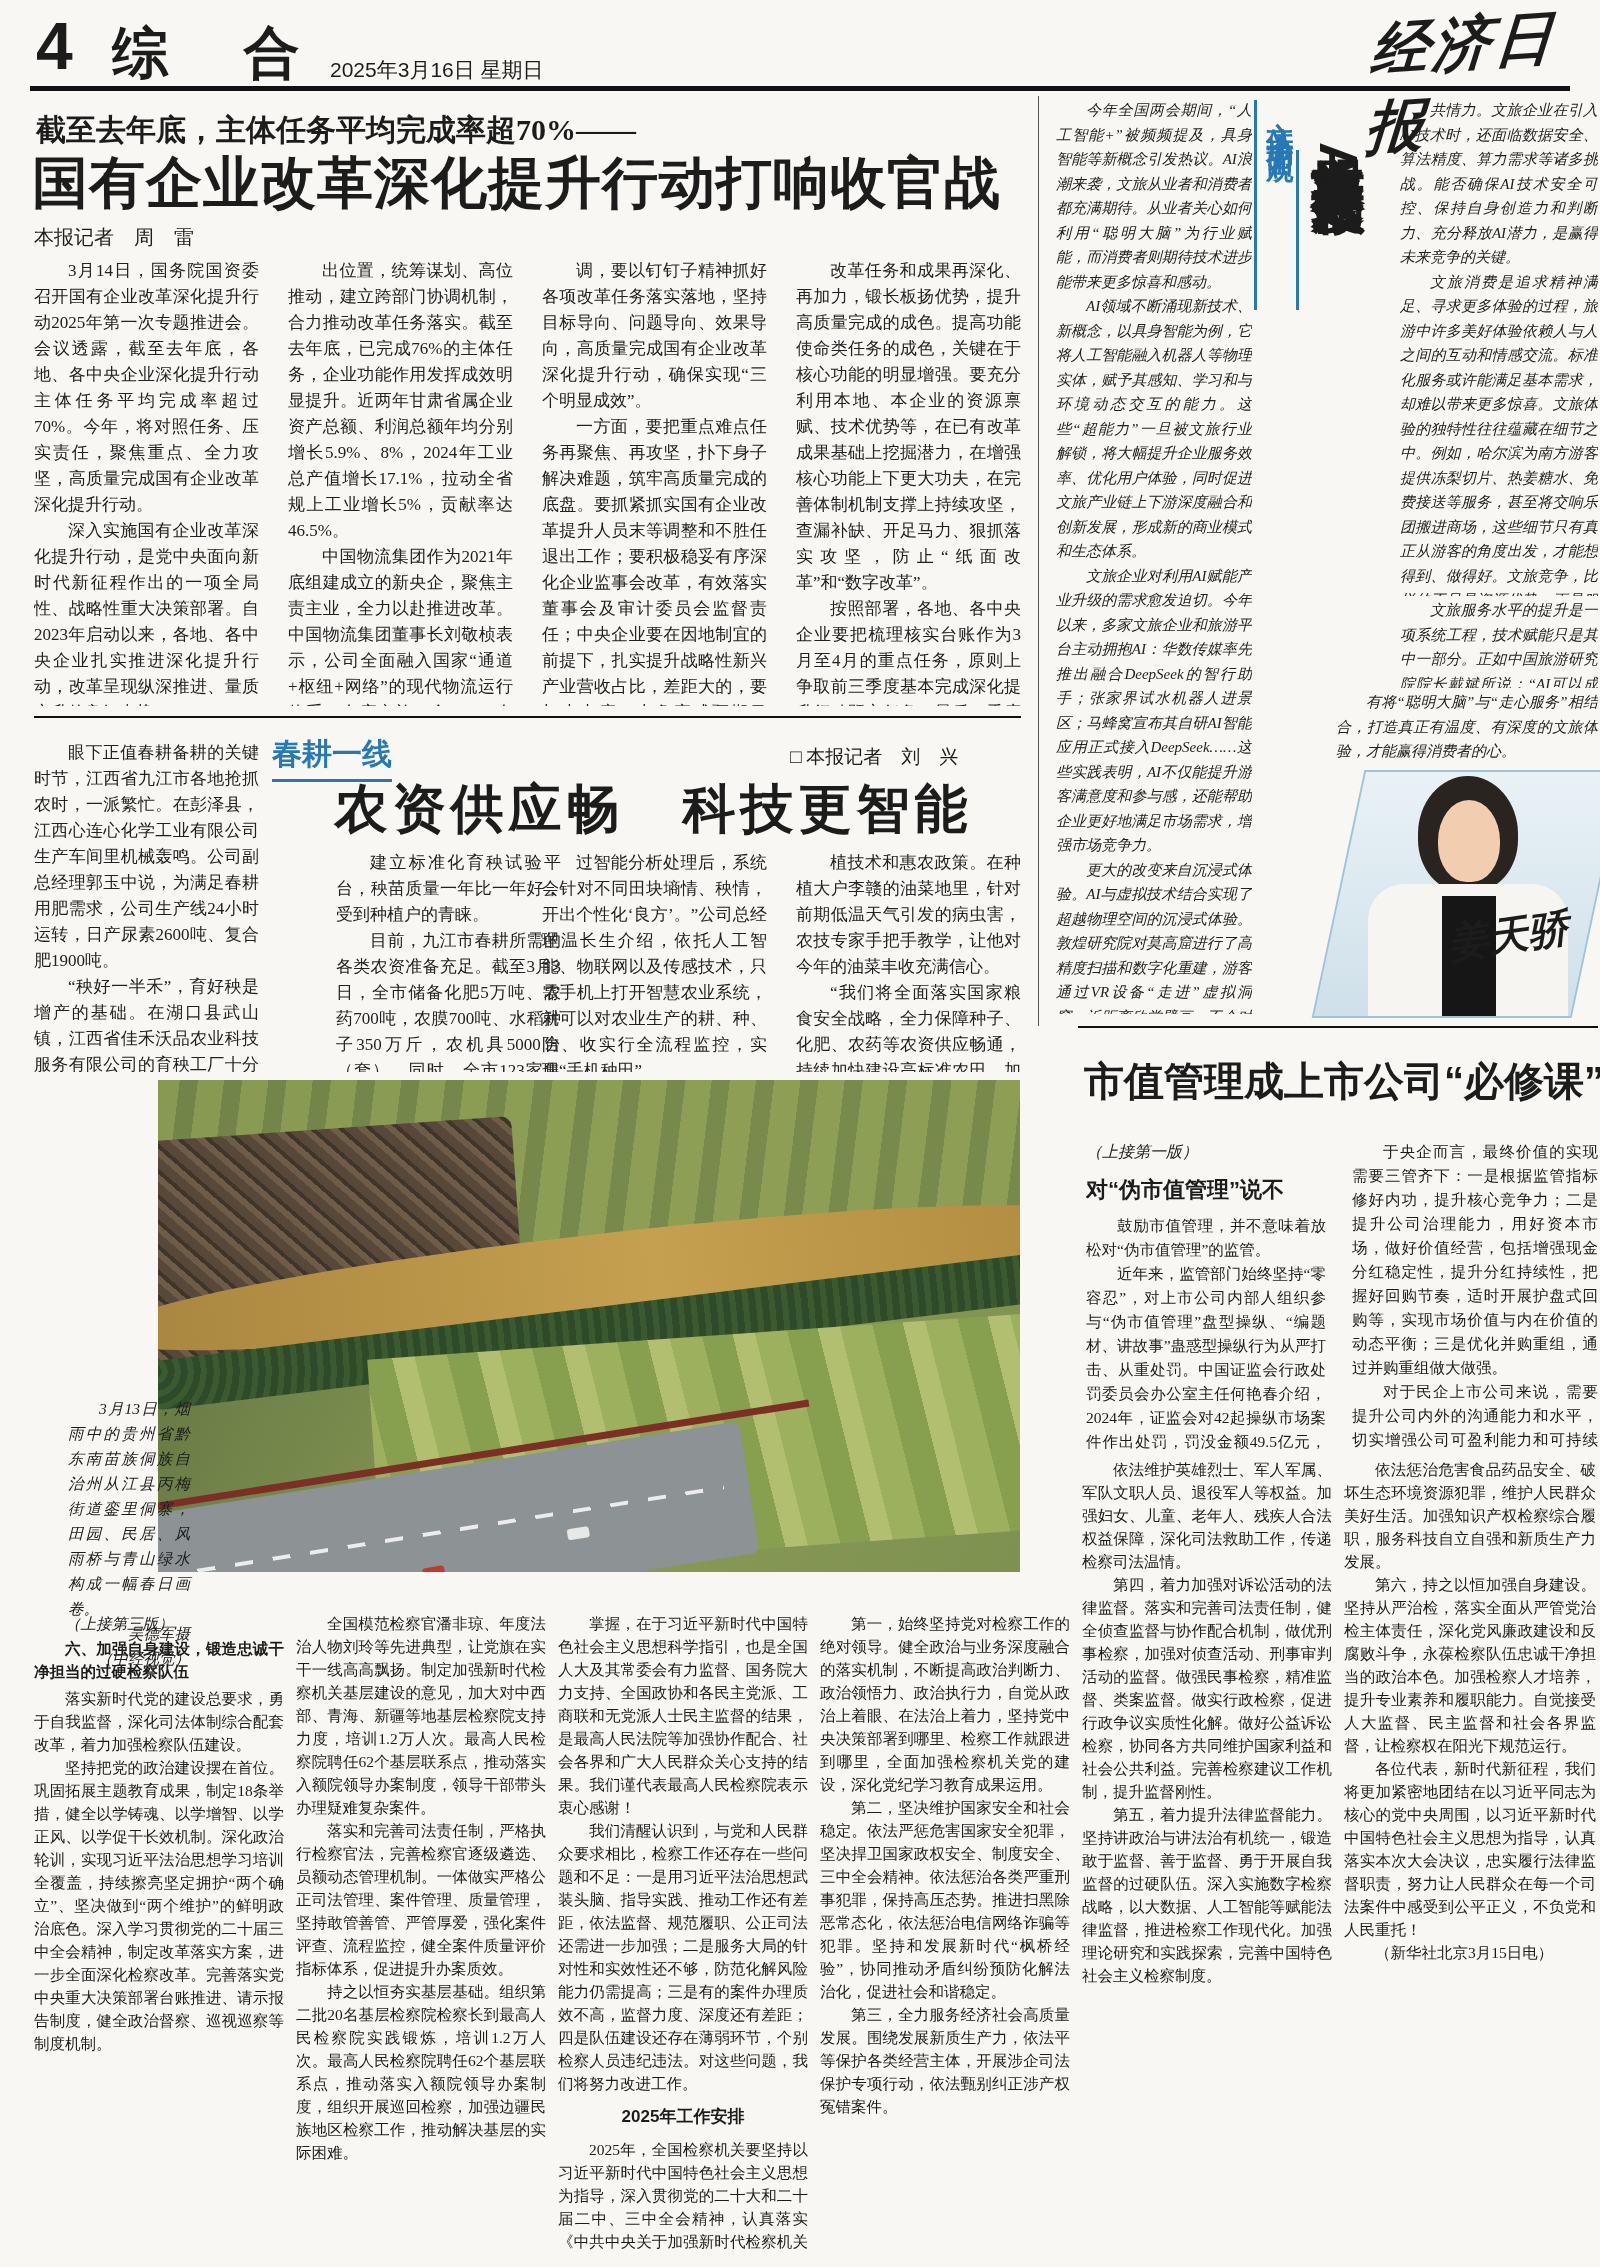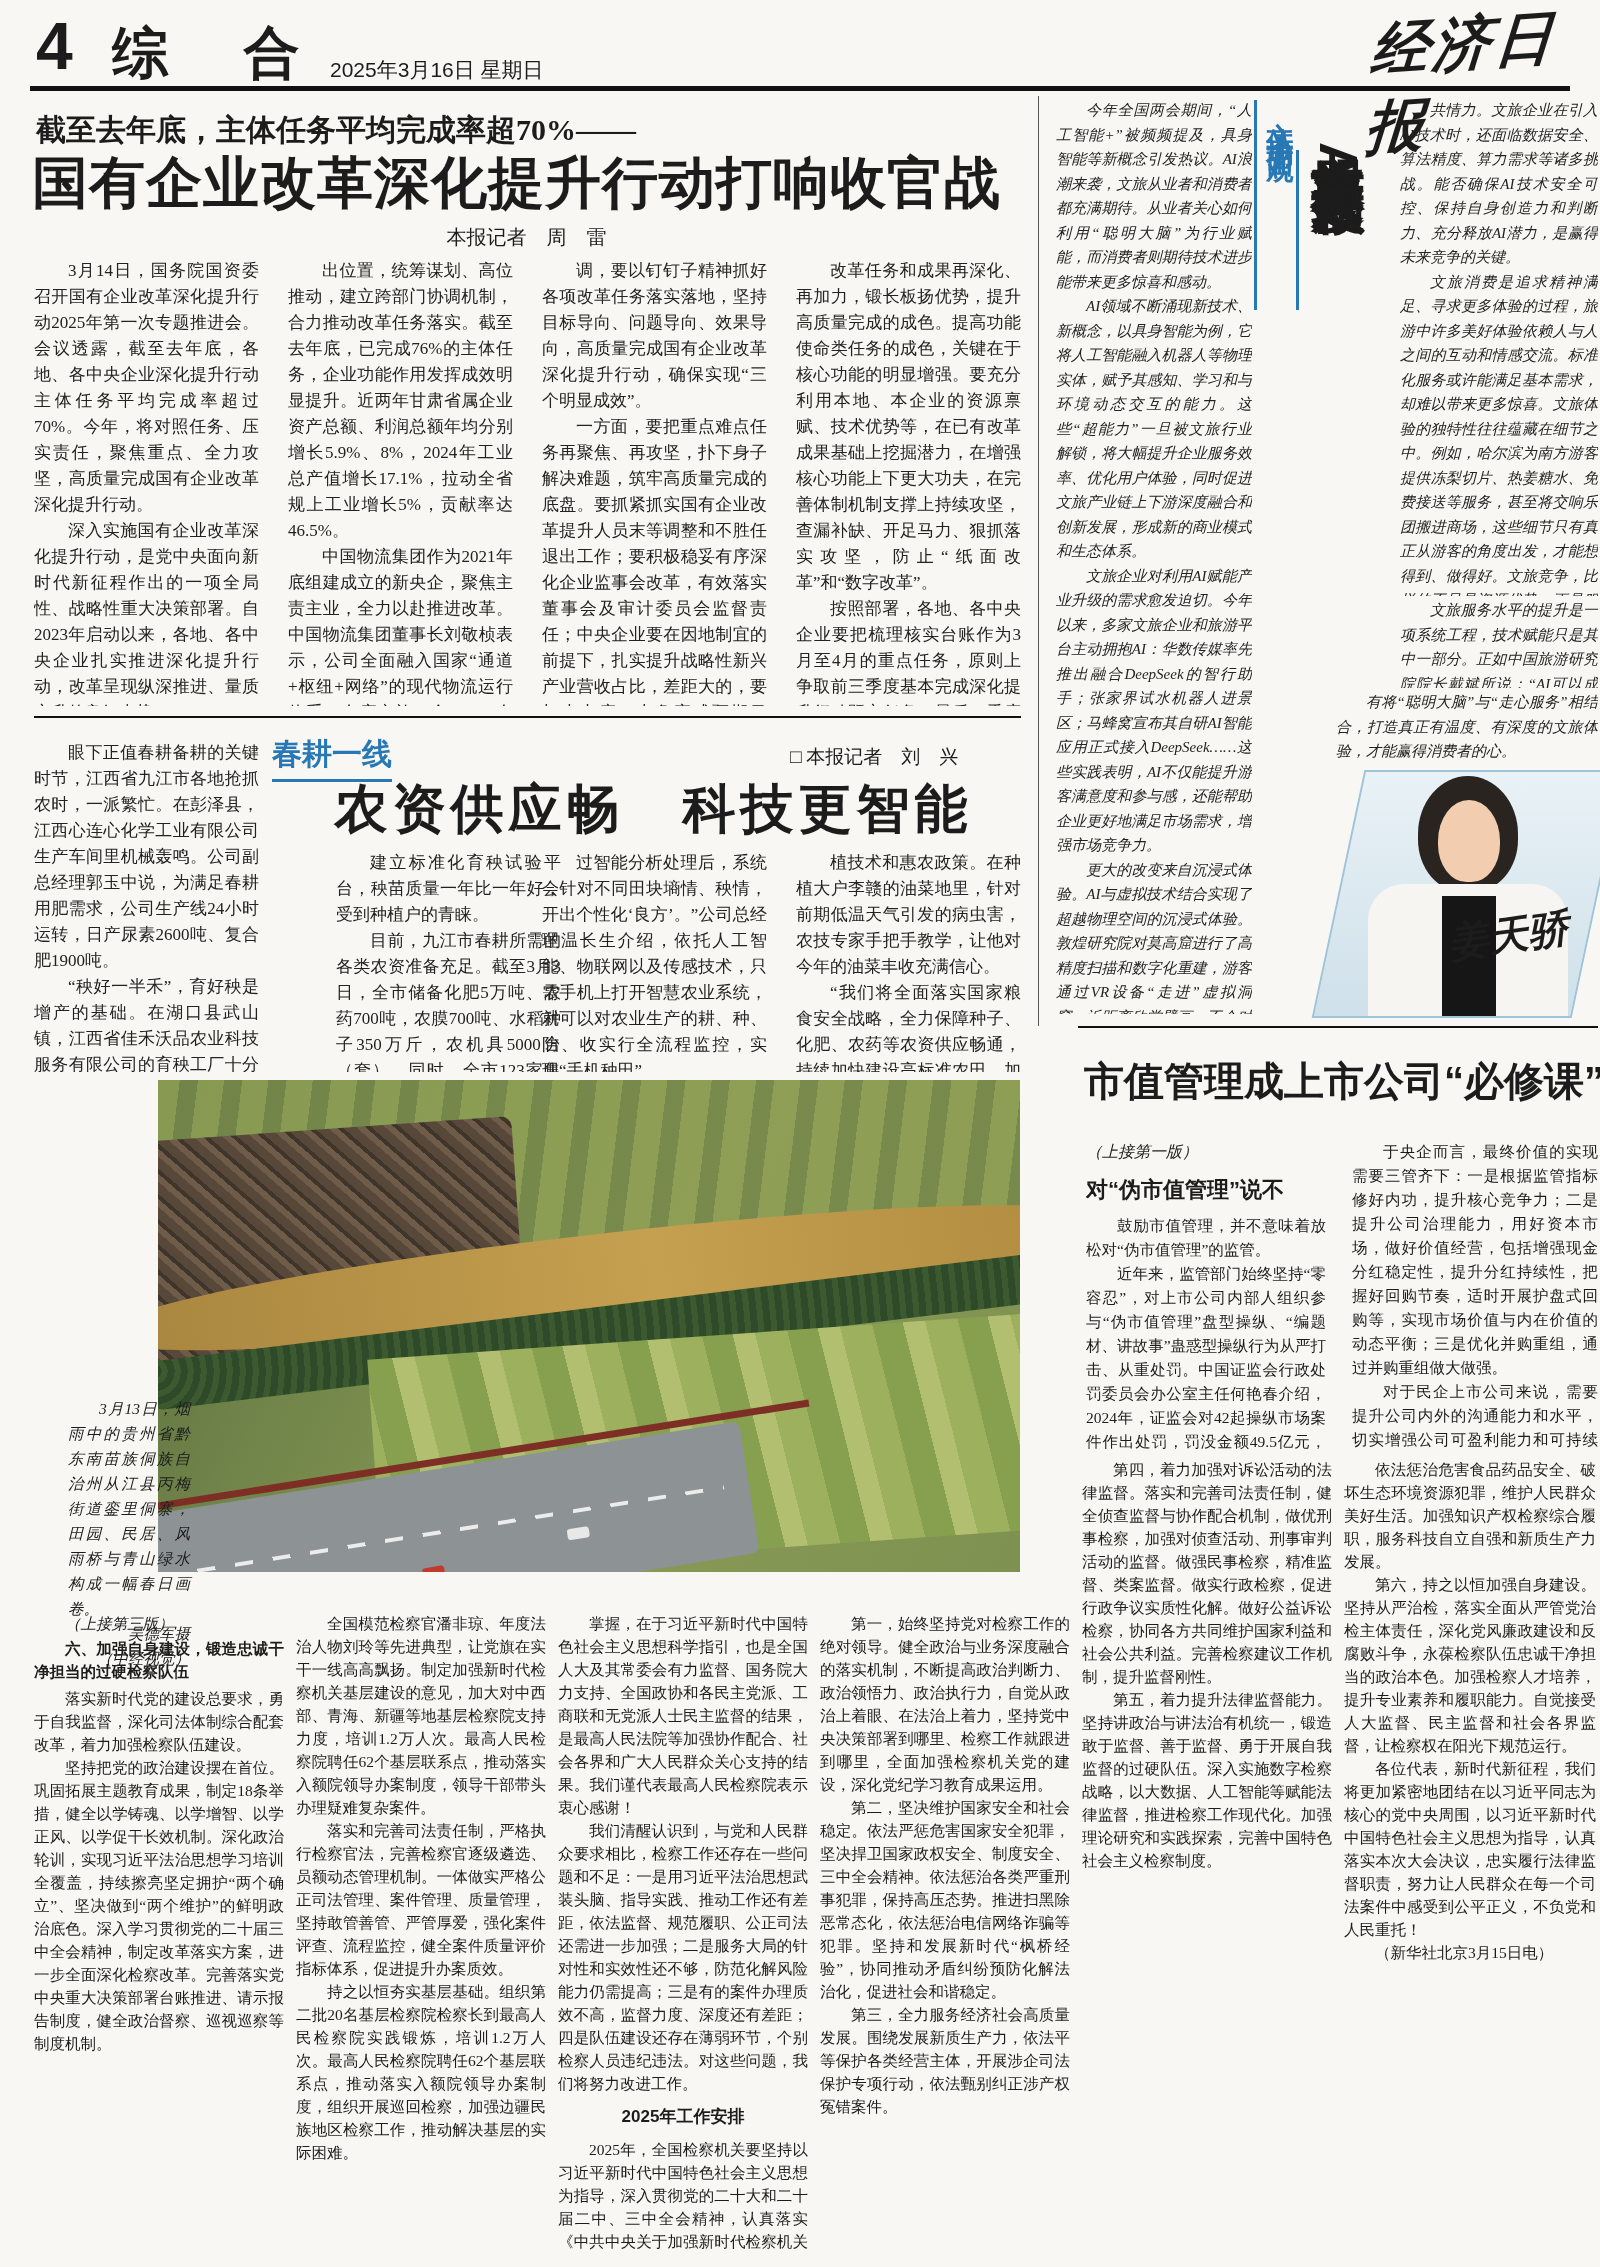--- a/index.html
+++ b/index.html
@@ -12,21 +12,21 @@
   .rule{position:absolute;background:#111;}
   .thinrule{position:absolute;background:#555;}
   
   .pagenum{position:absolute;left:36px;top:8px;font-size:66px;font-weight:900;font-family:"Liberation Sans",sans-serif;}
   .section{position:absolute;left:112px;top:16px;font-size:56px;font-weight:900;letter-spacing:30px;font-family:"Liberation Sans",sans-serif;}
   .dateline{position:absolute;left:330px;top:56px;font-size:21px;font-family:"Liberation Sans",sans-serif;}
   .masthead{position:absolute;left:1368px;top:4px;font-size:58px;font-weight:900;font-style:italic;transform:rotate(-4deg) skewX(-8deg);letter-spacing:4px;}
   
   .kicker{position:absolute;left:36px;top:110px;font-size:30px;font-weight:700;}
   .lead-title{position:absolute;left:32px;top:146px;width:990px;font-size:56px;font-weight:900;letter-spacing:1px;white-space:nowrap;font-family:"Liberation Sans",sans-serif;}
-  .lead-byline{position:absolute;left:34px;top:224px;width:985px;text-align:center;font-size:20px;}
+  .lead-byline{position:absolute;left:34px;top:224px;width:985px;text-align:left;font-size:20px;}
   
   .tag{position:absolute;left:272px;top:734px;font-size:30px;font-weight:700;color:#2878b5;border-bottom:3px solid #2878b5;padding-bottom:4px;font-family:"Liberation Sans",sans-serif;}
   .spring-byline{position:absolute;left:790px;top:744px;font-size:19px;}
   .spring-title{position:absolute;left:288px;top:774px;width:731px;text-align:center;font-size:53px;font-weight:900;letter-spacing:5px;}
   
   .ai-col{font-size:15px;line-height:24.5px;}
   .vlabel{position:absolute;left:1262px;top:100px;height:210px;writing-mode:vertical-rl;font-size:27px;font-weight:700;color:#2878b5;letter-spacing:6px;font-family:"Liberation Sans",sans-serif;}
   .vbar{position:absolute;width:3px;background:#2878b5;}
   .vtitle{position:absolute;left:1302px;top:112px;height:625px;writing-mode:vertical-rl;font-size:54px;font-weight:900;letter-spacing:3px;font-family:"Liberation Sans",sans-serif;}
   .signature{position:absolute;left:1448px;top:908px;font-size:40px;font-weight:700;font-style:italic;transform:rotate(-8deg);}
@@ -207,20 +207,21 @@
     <div>
         <p>2025年，全国检察机关要坚持以习近平新时代中国特色社会主义思想为指导，深入贯彻党的二十大和二十届二中、三中全会精神，认真落实《中共中央关于加强新时代检察机关法律监督工作的意见》，坚持讲政治与讲法治有机统一，高质效办好每一个案件，更好服务中国式现代化建设。</p>
       </div>
   </div>
   <div class="rp-col" style="left:820px;top:1612px;width:250px;height:642px;">
       <p>第一，始终坚持党对检察工作的绝对领导。健全政治与业务深度融合的落实机制，不断提高政治判断力、政治领悟力、政治执行力，自觉从政治上着眼、在法治上着力，坚持党中央决策部署到哪里、检察工作就跟进到哪里，全面加强检察机关党的建设，深化党纪学习教育成果运用。</p>
       <p>第二，坚决维护国家安全和社会稳定。依法严惩危害国家安全犯罪，坚决捍卫国家政权安全、制度安全、三中全会精神。依法惩治各类严重刑事犯罪，保持高压态势。推进扫黑除恶常态化，依法惩治电信网络诈骗等犯罪。坚持和发展新时代“枫桥经验”，协同推动矛盾纠纷预防化解法治化，促进社会和谐稳定。</p>
       <p>第三，全力服务经济社会高质量发展。围绕发展新质生产力，依法平等保护各类经营主体，开展涉企司法保护专项行动，依法甄别纠正涉产权冤错案件。</p>
     </div>
   <div class="rp-col" style="left:1082px;top:1458px;width:250px;height:796px;">
+      <p>依法维护英雄烈士、军人军属、军队文职人员、退役军人等权益。加强妇女、儿童、老年人、残疾人合法权益保障，深化司法救助工作，传递检察司法温情。</p>
       <p>第四，着力加强对诉讼活动的法律监督。落实和完善司法责任制，健全侦查监督与协作配合机制，做优刑事检察，加强对侦查活动、刑事审判活动的监督。做强民事检察，精准监督、类案监督。做实行政检察，促进行政争议实质性化解。做好公益诉讼检察，协同各方共同维护国家利益和社会公共利益。完善检察建议工作机制，提升监督刚性。</p>
       <p>第五，着力提升法律监督能力。坚持讲政治与讲法治有机统一，锻造敢于监督、善于监督、勇于开展自我监督的过硬队伍。深入实施数字检察战略，以大数据、人工智能等赋能法律监督，推进检察工作现代化。加强理论研究和实践探索，完善中国特色社会主义检察制度。</p>
     </div>
   <div class="rp-col" style="left:1344px;top:1458px;width:252px;height:796px;">
       <p>依法惩治危害食品药品安全、破坏生态环境资源犯罪，维护人民群众美好生活。加强知识产权检察综合履职，服务科技自立自强和新质生产力发展。</p>
       <p>第六，持之以恒加强自身建设。坚持从严治检，落实全面从严管党治检主体责任，深化党风廉政建设和反腐败斗争，永葆检察队伍忠诚干净担当的政治本色。加强检察人才培养，提升专业素养和履职能力。自觉接受人大监督、民主监督和社会各界监督，让检察权在阳光下规范运行。</p>
       <p>各位代表，新时代新征程，我们将更加紧密地团结在以习近平同志为核心的党中央周围，以习近平新时代中国特色社会主义思想为指导，认真落实本次大会决议，忠实履行法律监督职责，努力让人民群众在每一个司法案件中感受到公平正义，不负党和人民重托！</p>
       <p>（新华社北京3月15日电）</p>
     </div>
 

